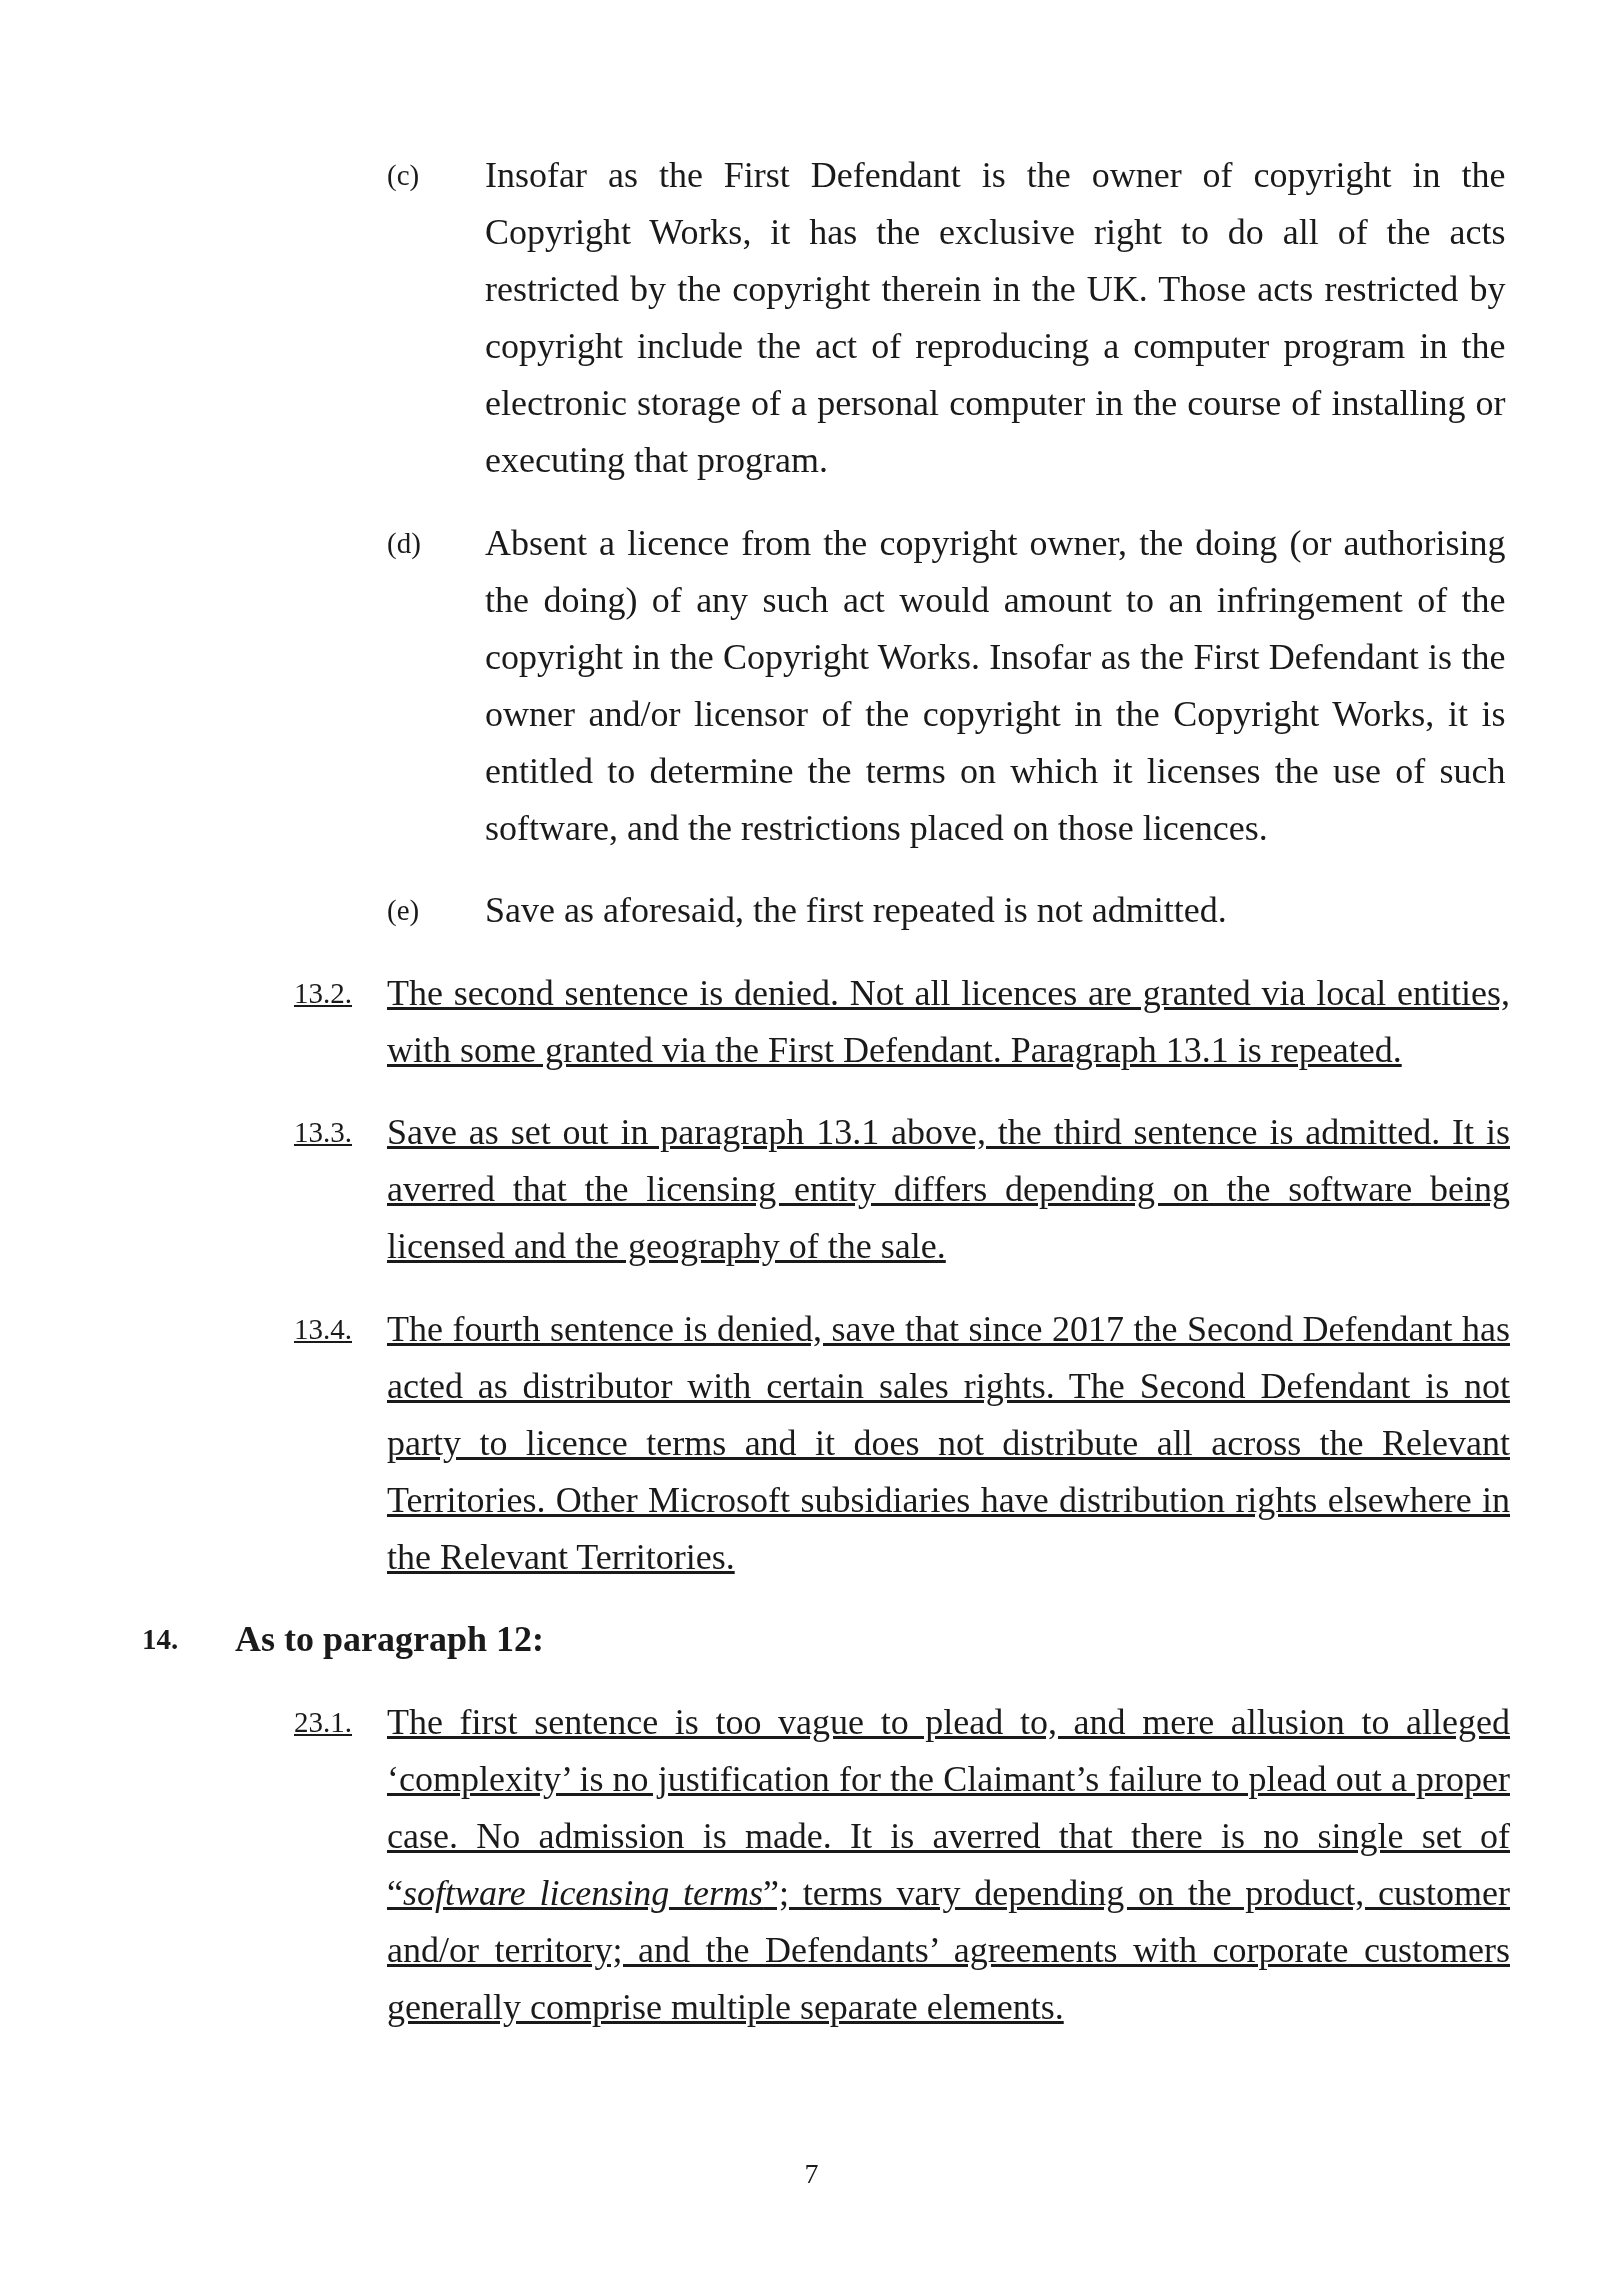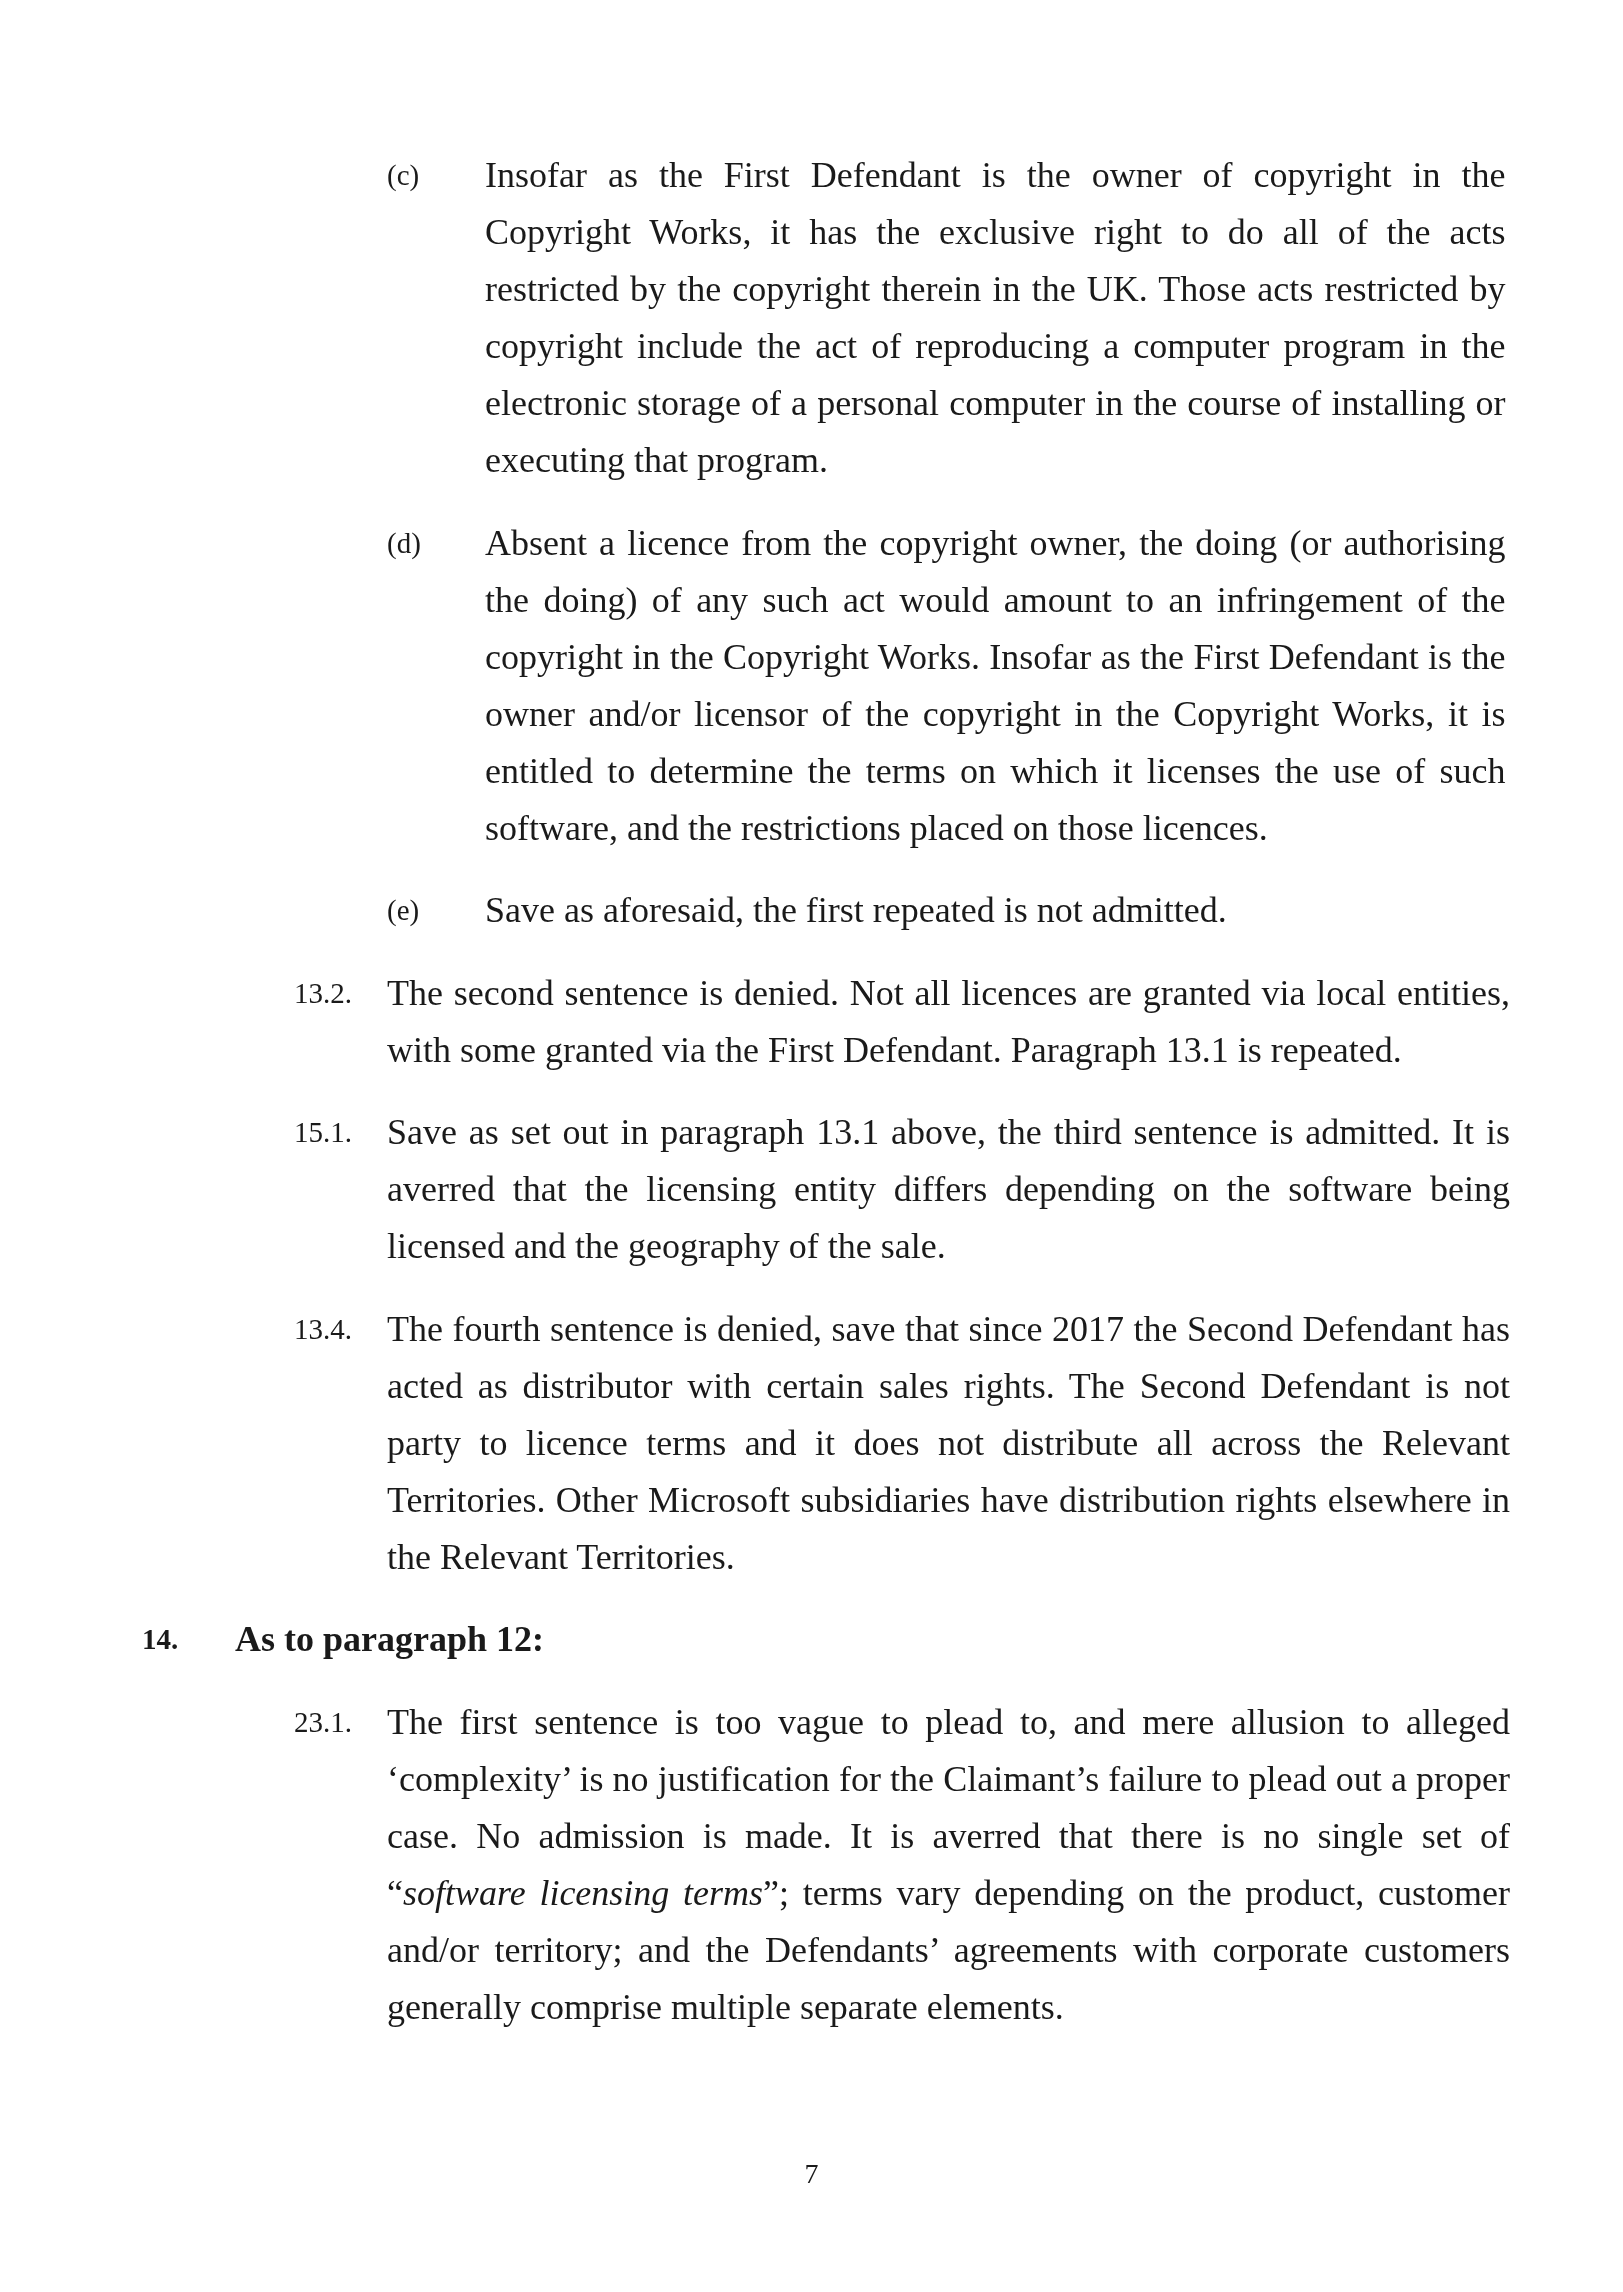--- a/index.html
+++ b/index.html
@@ -49,20 +49,21 @@
     margin-right: 24.5px;
   }
   .lvl-letter .marker {
     width: 98px;
   }
 
   
   .lvl-sub {
     margin-left: 201px;
     margin-right: 20px;
+    text-decoration: underline;
   }
   .lvl-sub .marker {
     width: 93px;
   }
 
   
   .lvl-top {
     margin-left: 49px;
     margin-right: 24.5px;
     font-weight: bold;
@@ -104,21 +105,21 @@
     <div class="marker">(e)</div>
     <div class="content">Save as aforesaid, the first repeated is not admitted.</div>
   </div>
 
   <div class="para lvl-sub">
     <div class="marker">13.2.</div>
     <div class="content">The second sentence is denied. Not all licences are granted via local entities, with some granted via the First Defendant. Paragraph 13.1 is repeated.</div>
   </div>
 
   <div class="para lvl-sub">
-    <div class="marker">15.1.</div>
+    <div class="marker">13.3.</div>
     <div class="content">Save as set out in paragraph 13.1 above, the third sentence is admitted. It is averred that the licensing entity differs depending on the software being licensed and the geography of the sale.</div>
   </div>
 
   <div class="para lvl-sub">
     <div class="marker">13.4.</div>
     <div class="content">The fourth sentence is denied, save that since 2017 the Second Defendant has acted as distributor with certain sales rights. The Second Defendant is not party to licence terms and it does not distribute all across the Relevant Territories. Other Microsoft subsidiaries have distribution rights elsewhere in the Relevant Territories.</div>
   </div>
 
   <div class="para lvl-top">
     <div class="marker">14.</div>

